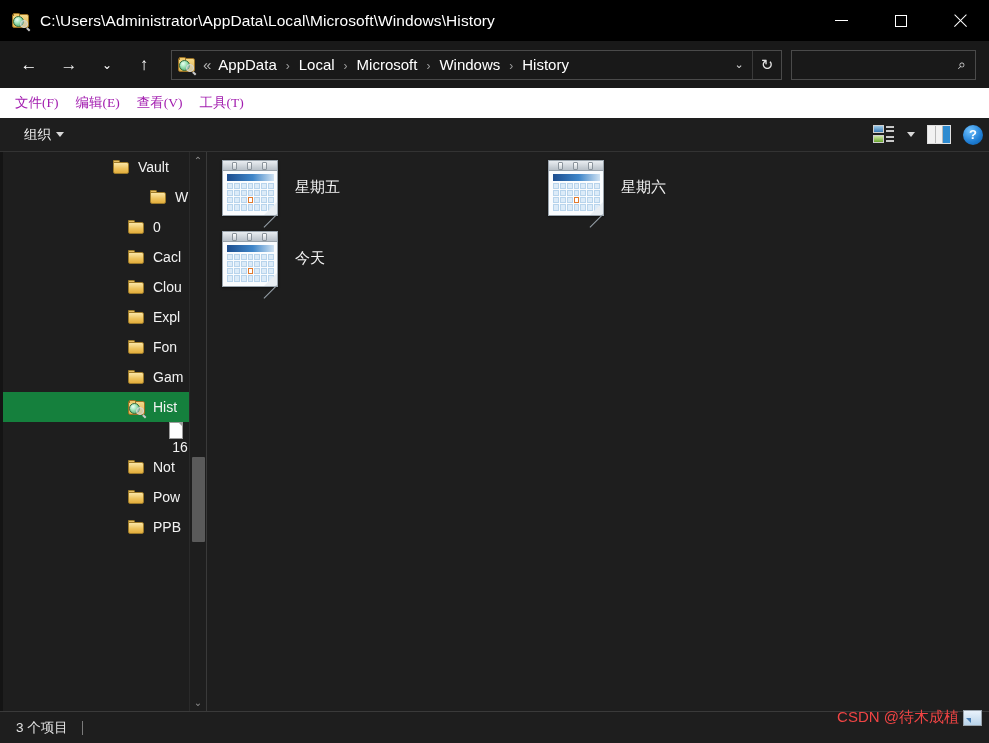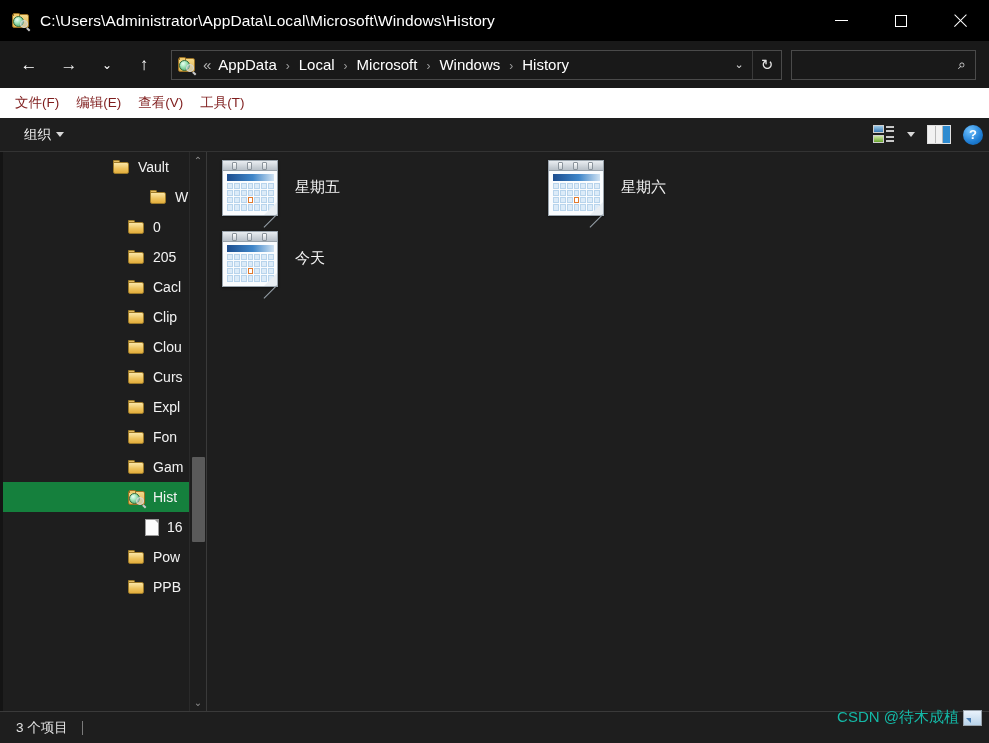--- a/index.html
+++ b/index.html
@@ -259,25 +259,26 @@
   .menubar {
     position: absolute;
     left: 0; top: 88px;
     width: 989px;
     height: 30px;
     background: #ffffff;
     display: flex;
     align-items: center;
   }
   .menuitem {
-    color: #7f1d1d;
+    color: #a21caf;
     font-size: 13.5px;
     padding: 4px 7px;
     margin-left: 3px;
     white-space: nowrap;
+    font-family: Liberation Serif, serif;
   }
   .menuitem:first-child { margin-left: 8px; }
 
   
   .cmdbar {
     position: absolute;
     left: 0; top: 118px;
     width: 989px;
     height: 34px;
     background: #1e1e1e;
@@ -597,21 +598,21 @@
   }
 
   
   .watermark {
     position: absolute;
     right: 7px;
     bottom: 16px;
     display: flex;
     align-items: center;
     gap: 3px;
-    color: #14b8a6;
+    color: #ef4444;
     font-size: 15px;
     white-space: nowrap;
     pointer-events: none;
   }
   .wm-badge {
     width: 19px; height: 16px;
     border: 1px solid #9aa4ad;
     background: linear-gradient(#e9f2fb, #b9d4ea);
     box-sizing: border-box;
     position: relative;
@@ -767,61 +768,40 @@
 
       <div class="tree-item" style="padding-left:125px;">
         <span class="ico-folder">
             <span class="tab"></span>
             <span class="body"></span>
           </span>
         <span class="tree-label">0</span>
       </div>
 
 
+
+
+
       <div class="tree-item" style="padding-left:125px;">
         <span class="ico-folder">
             <span class="tab"></span>
             <span class="body"></span>
           </span>
-        <span class="tree-label">205</span>
-      </div>
-
+        <span class="tree-label">Cacl</span>
+      </div>
 
 
       <div class="tree-item" style="padding-left:125px;">
         <span class="ico-folder">
             <span class="tab"></span>
             <span class="body"></span>
           </span>
-        <span class="tree-label">Cacl</span>
-      </div>
-
-      <div class="tree-item" style="padding-left:125px;">
-        <span class="ico-folder">
-            <span class="tab"></span>
-            <span class="body"></span>
-          </span>
-        <span class="tree-label">Clip</span>
-      </div>
-
-      <div class="tree-item" style="padding-left:125px;">
-        <span class="ico-folder">
-            <span class="tab"></span>
-            <span class="body"></span>
-          </span>
         <span class="tree-label">Clou</span>
       </div>
 
-      <div class="tree-item" style="padding-left:125px;">
-        <span class="ico-folder">
-            <span class="tab"></span>
-            <span class="body"></span>
-          </span>
-        <span class="tree-label">Curs</span>
-      </div>
 
       <div class="tree-item" style="padding-left:125px;">
         <span class="ico-folder">
             <span class="tab"></span>
             <span class="body"></span>
           </span>
         <span class="tree-label">Expl</span>
       </div>
 
       <div class="tree-item" style="padding-left:125px;">
@@ -842,25 +822,32 @@
 
       <div class="tree-item selected" style="padding-left:125px;">
         <span class="ico-history" style="width:17px;height:16px;flex:none;">
           <span class="folder"></span>
           <span class="globe"></span>
           <span class="mag"></span>
         </span>
         <span class="tree-label">Hist</span>
       </div>
 
-      <div class="tree-item" style="padding-left:142px;">
+      <div class="tree-item" style="padding-left:142px;flex-direction:column;">
         <span class="ico-file"></span>
         <span class="tree-label">16</span>
       </div>
 
+      <div class="tree-item" style="padding-left:125px;">
+        <span class="ico-folder">
+            <span class="tab"></span>
+            <span class="body"></span>
+          </span>
+        <span class="tree-label">Not</span>
+      </div>
 
       <div class="tree-item" style="padding-left:125px;">
         <span class="ico-folder">
             <span class="tab"></span>
             <span class="body"></span>
           </span>
         <span class="tree-label">Pow</span>
       </div>
 
       <div class="tree-item" style="padding-left:125px;">

